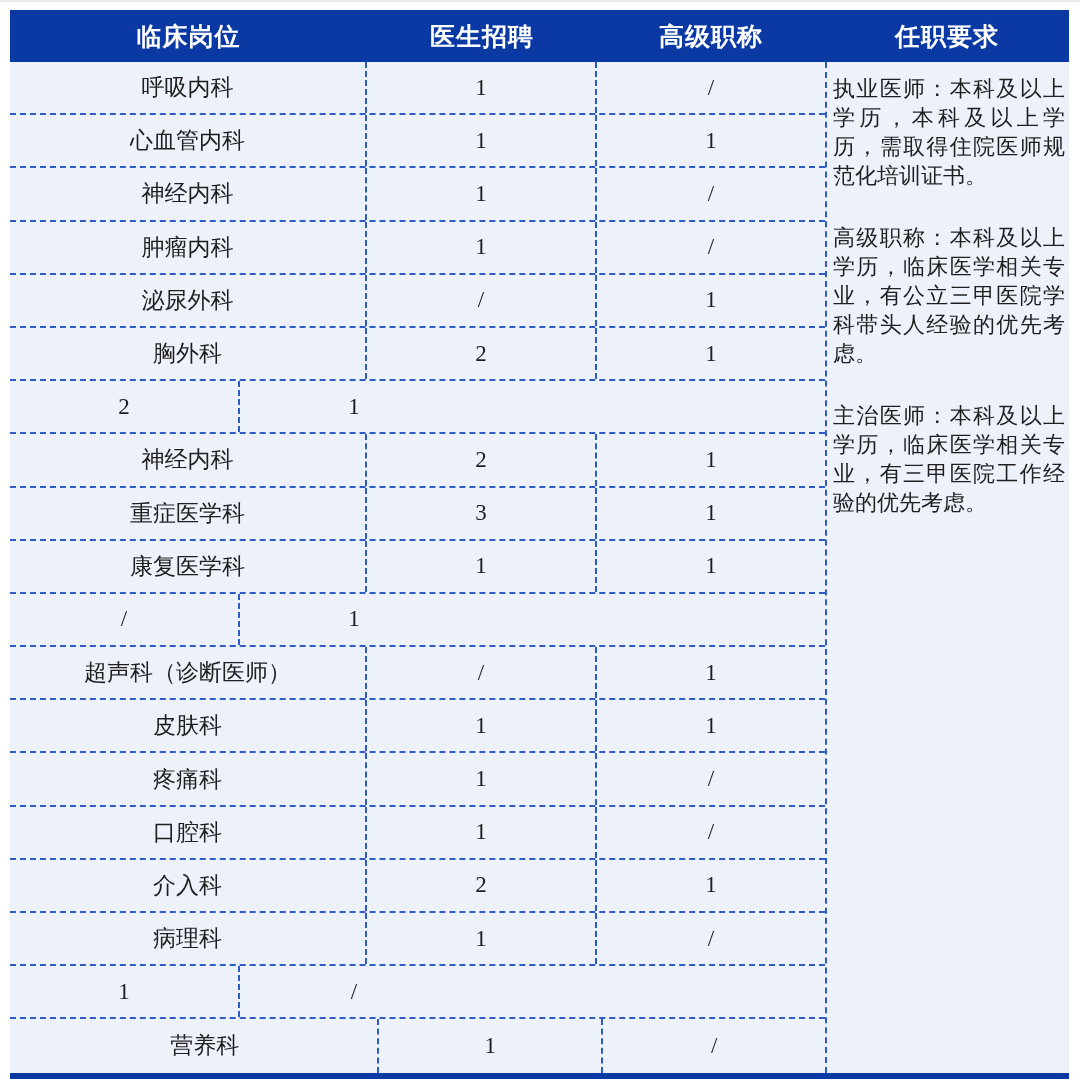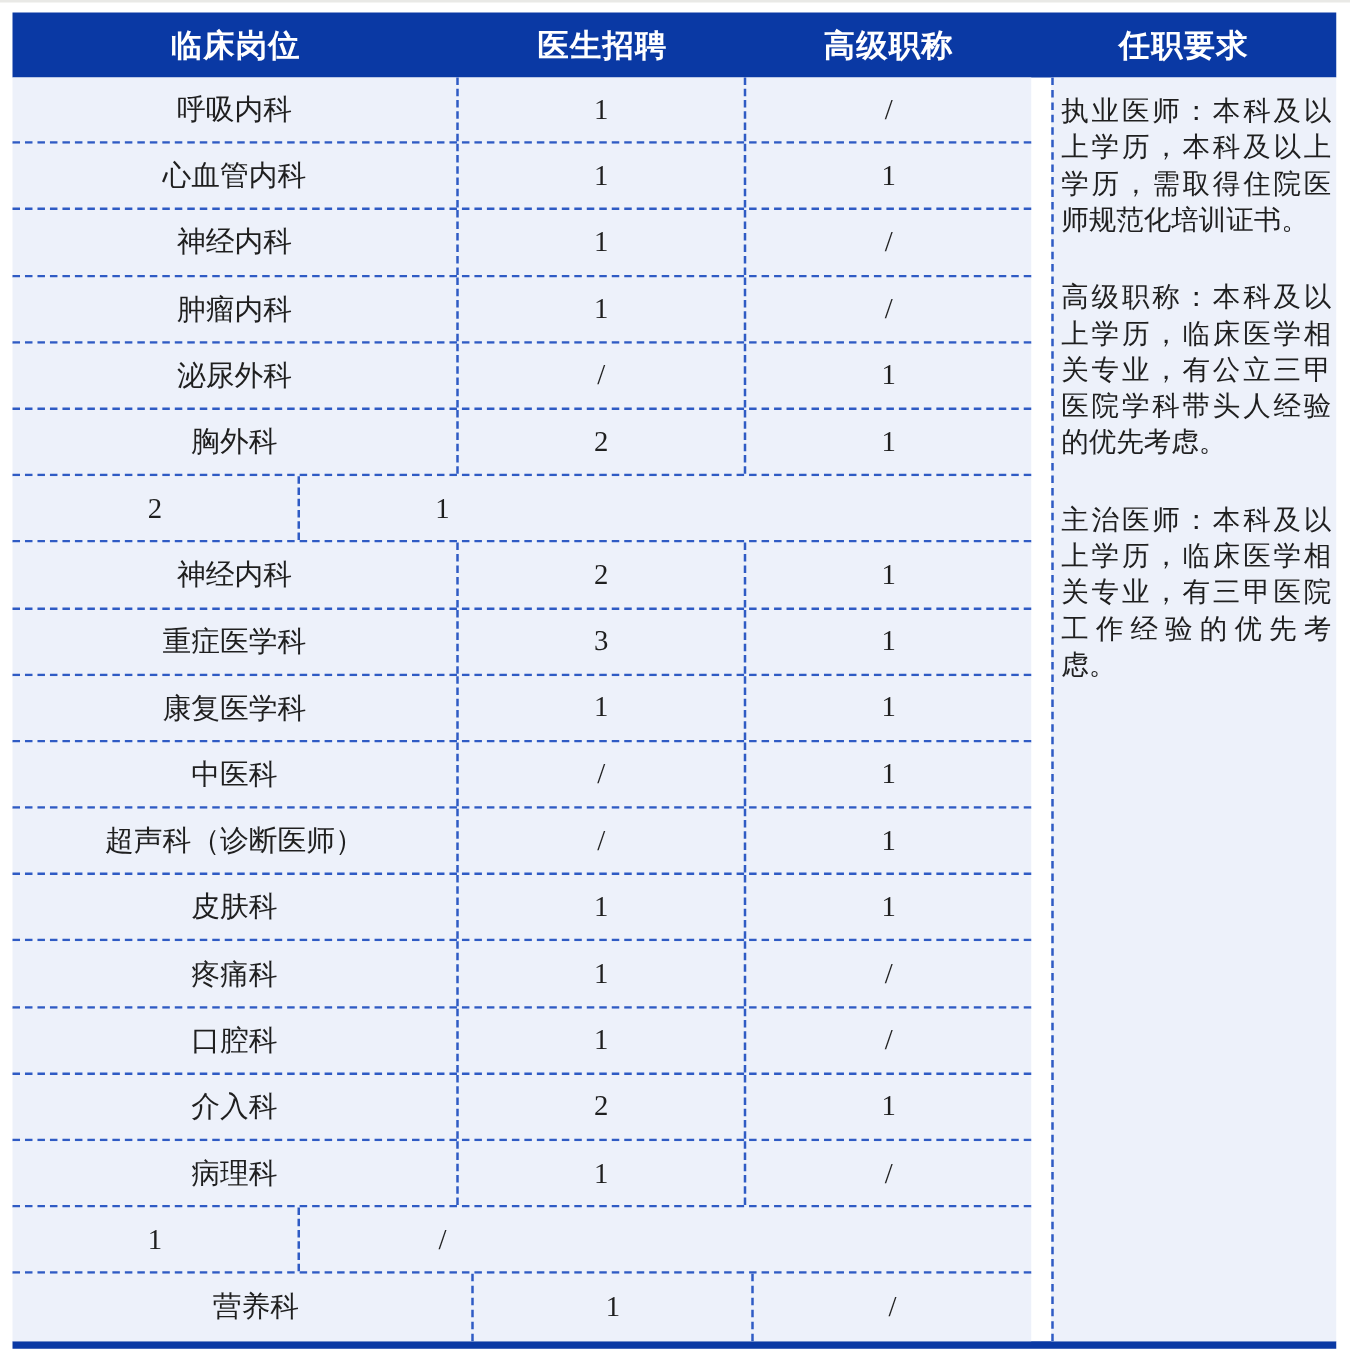--- a/index.html
+++ b/index.html
@@ -31,21 +31,21 @@
   .header-row{
     display:flex;height:52px;
     background:var(--header-bg);
     color:var(--header-text);
   }
   .hcell{
     display:flex;align-items:center;justify-content:center;
     font-size:25px;font-weight:bold;letter-spacing:1px;
   }
   .hc1{width:357px;} .hc2{width:230px;} .hc3{width:228px;} .hc4{width:244px;}
-  .tbody{display:flex;gap:16px;}
+  .tbody{display:flex;}
   .body-left{width:815px;}
   .row{
     display:flex;height:53.2px;
     background:var(--row-bg);
     border-bottom:2px dashed var(--border-blue);
   }
   .row.last{border-bottom:none;padding-left:22px;}
   .cell{
     display:flex;align-items:center;justify-content:center;
     font-size:23px;
@@ -133,21 +133,20 @@
     <div class="cell senior">1</div>
   </div>
 
   <div class="row">
     <div class="cell dept">康复医学科</div>
     <div class="cell recruit">1</div>
     <div class="cell senior">1</div>
   </div>
 
   <div class="row">
-    <div class="cell dept">中医科</div>
     <div class="cell recruit">/</div>
     <div class="cell senior">1</div>
   </div>
 
   <div class="row">
     <div class="cell dept">超声科（诊断医师）</div>
     <div class="cell recruit">/</div>
     <div class="cell senior">1</div>
   </div>
 

